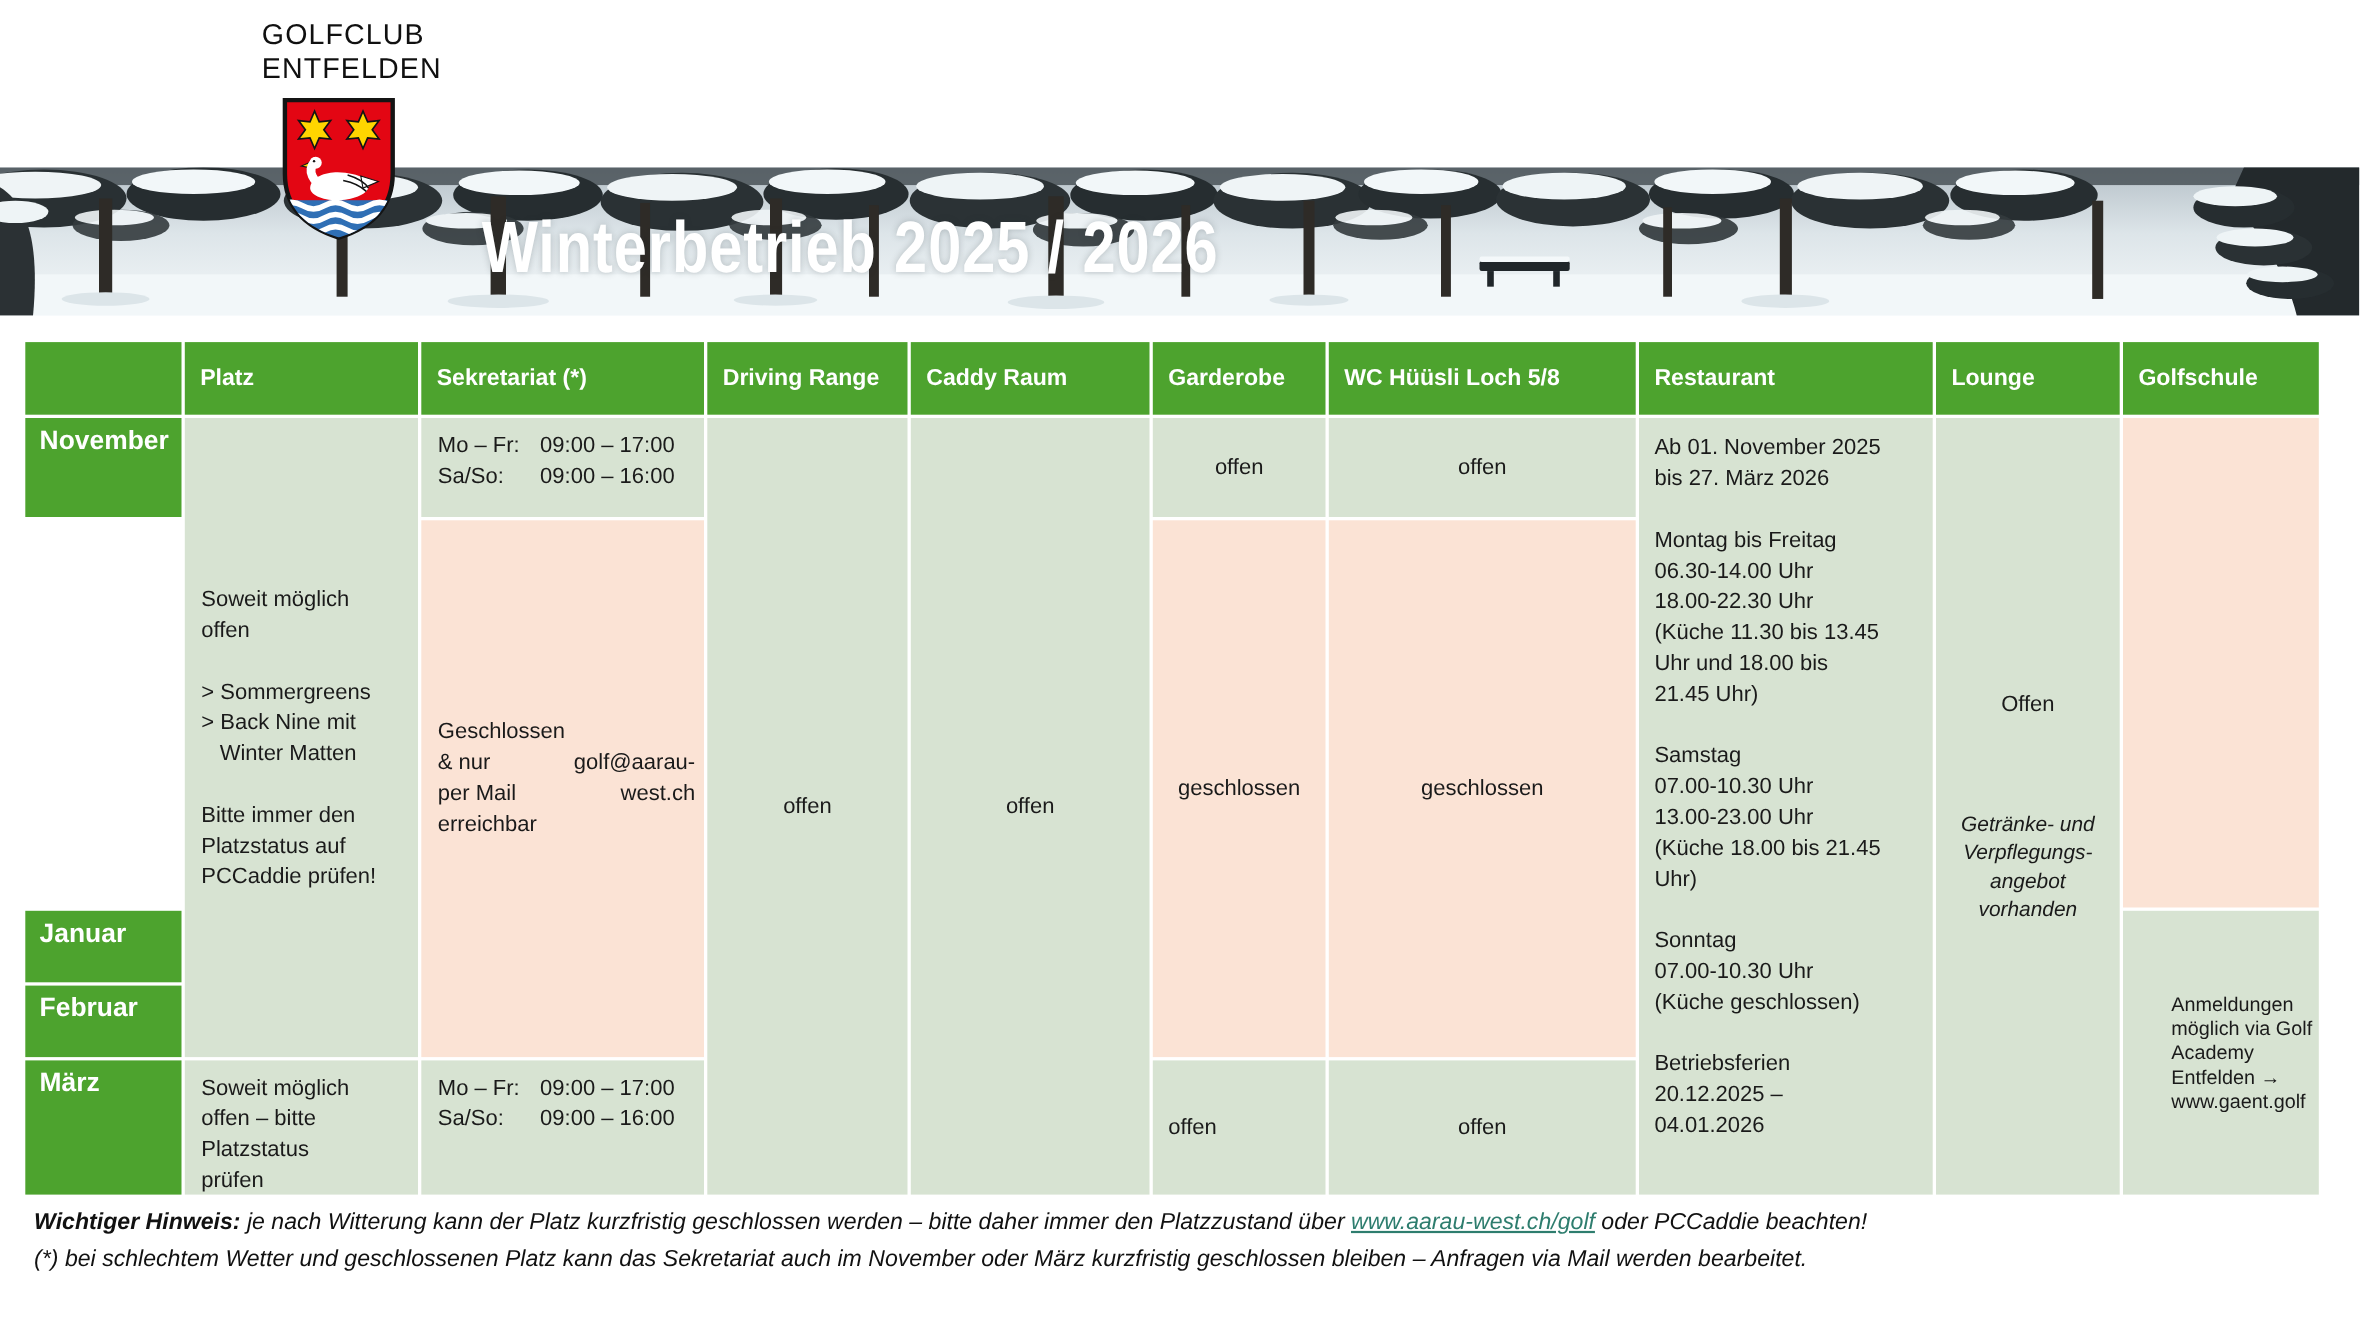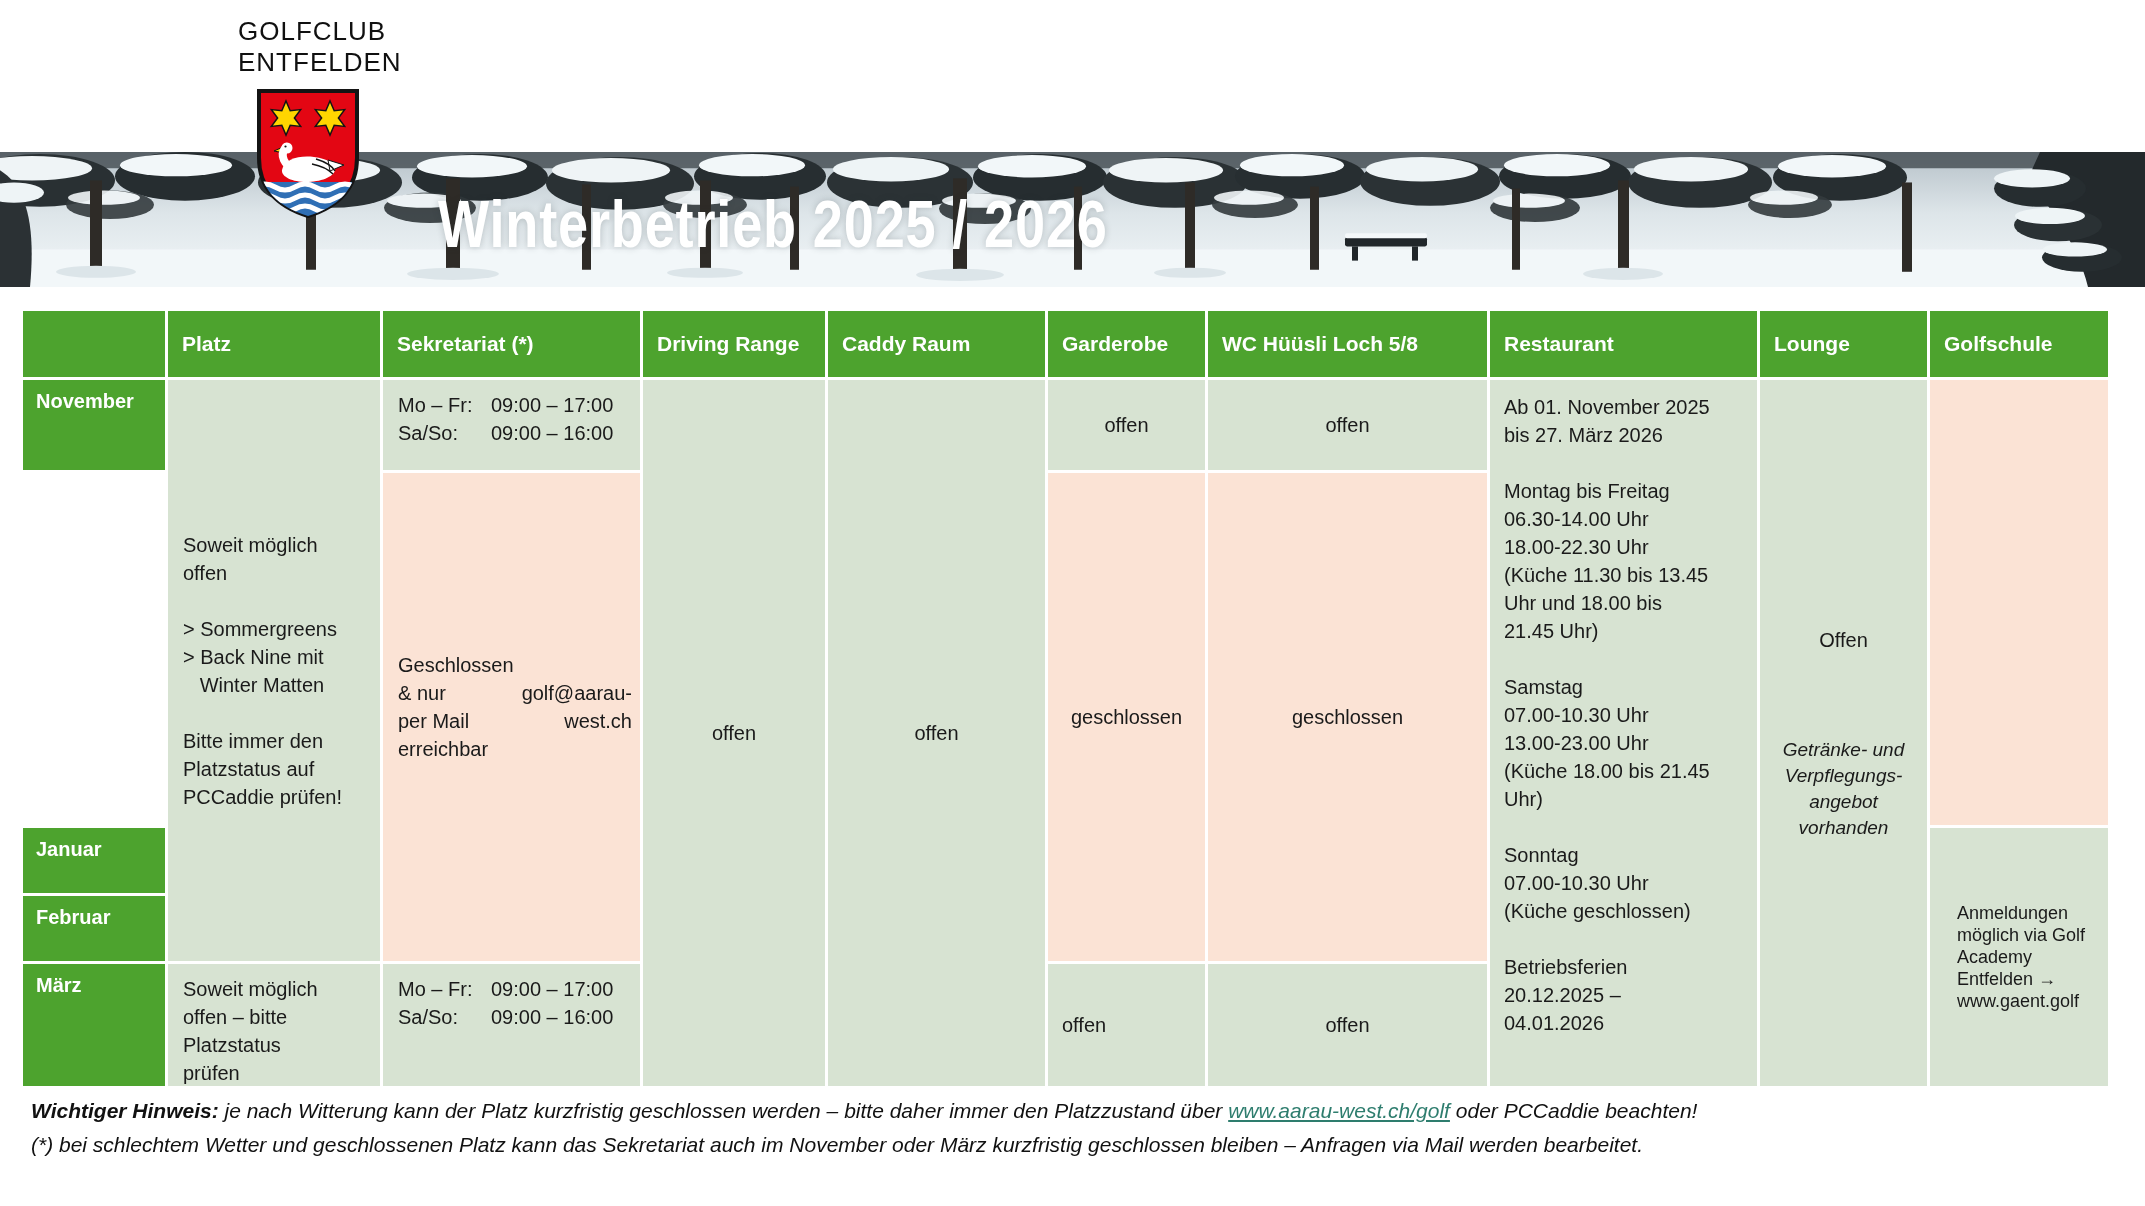--- a/index.html
+++ b/index.html
@@ -28,34 +28,34 @@
   
   .schedule{
     position:absolute;left:23px;top:311px;
     display:grid;
     grid-template-columns:142px 212px 257px 182px 217px 157px 279px 267px 167px 178px;
     grid-template-rows:66px 90px 352px 65px 65px 122px;
     gap:3px;background:#ffffff;
   }
   .c{box-sizing:border-box;font-size:20px;line-height:28px;}
   .hdr{background:#4da32e;color:#fff;font-weight:700;font-size:21px;display:flex;align-items:center;padding-left:14px;}
-  .month{background:#4da32e;color:#fff;font-weight:700;padding:9px 6px 0 13px;font-size:20px;line-height:24px;}
+  .month{background:#4da32e;color:#fff;font-weight:700;padding:9px 6px 0 13px;font-size:24px;line-height:24px;}
   .light{background:#d7e3d2;}
   .pink{background:#fbe3d5;}
   .pre{white-space:pre-wrap;}
   .center-both{display:flex;align-items:center;justify-content:center;text-align:center;}
   .vcenter-left{display:flex;align-items:center;padding-left:15px;padding-right:8px;}
   .top-left{padding:11px 8px 0 15px;}
   .hours-row{display:flex;}
   .hours-label{width:93px;flex:0 0 93px;}
   .sek-closed{display:flex;flex-direction:row;align-items:flex-start;padding:178px 8px 0 15px;}
   .sek-closed .email{margin-top:28px;text-align:right;}
   .lounge-cell{display:flex;flex-direction:column;align-items:center;justify-content:center;text-align:center;row-gap:83px;}
   .lounge-note{font-style:italic;font-size:19px;line-height:26px;}
-  .golf-note{display:flex;align-items:center;padding-left:27px;padding-right:6px;font-size:18px;line-height:22px;}
+  .golf-note{display:flex;align-items:center;padding-left:27px;padding-right:6px;font-size:18px;line-height:22px;justify-content:flex-end;}
   .restaurant-cell{padding:13px 6px 0 14px;}
   .gard-left{display:flex;align-items:center;justify-content:flex-start;padding-left:14px;}
 
   
   .footer{position:absolute;left:31px;top:1094px;width:2085px;font-style:italic;font-size:21px;line-height:34px;color:#111;}
   .footer .b{font-weight:700;}
   .footer a{color:#2e7d6e;text-decoration:underline;cursor:pointer;}
 </style>
 </head>
 <body>

